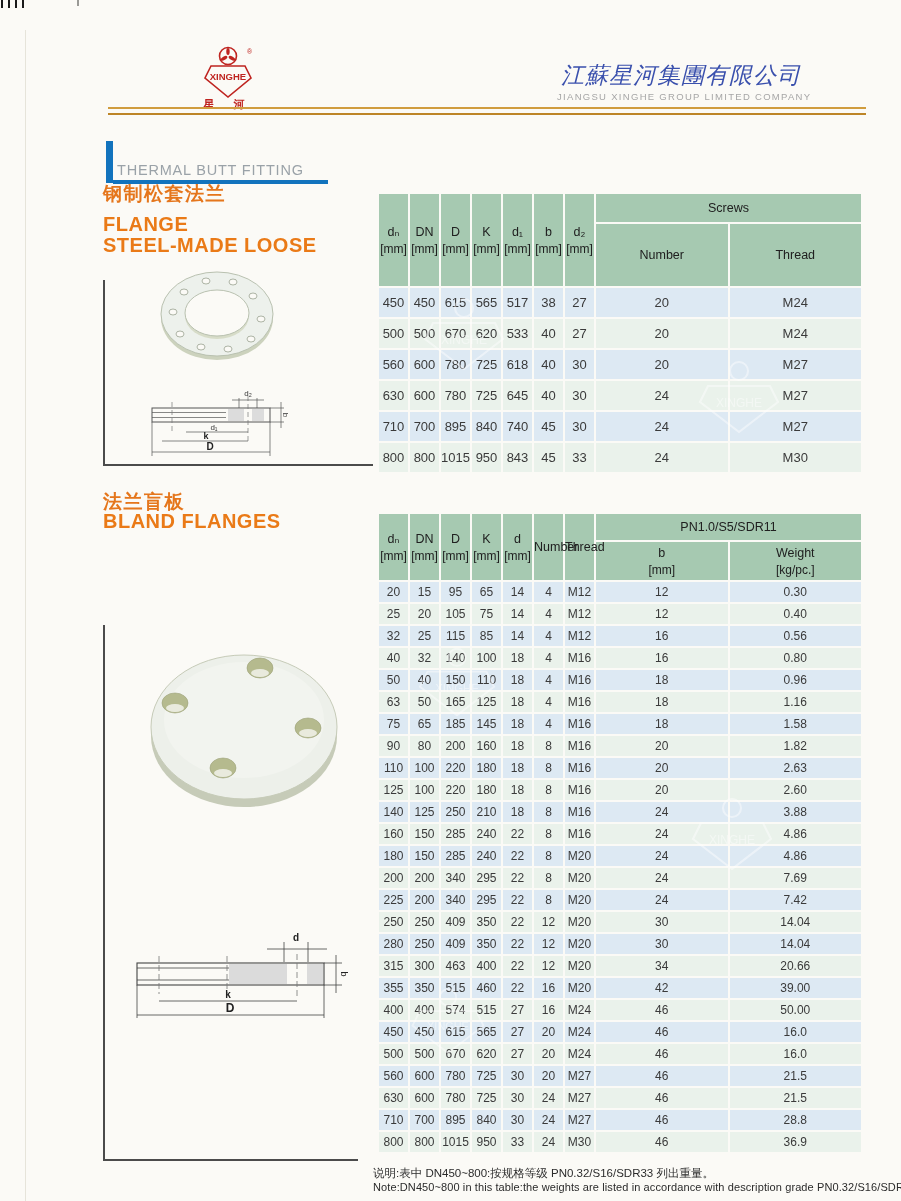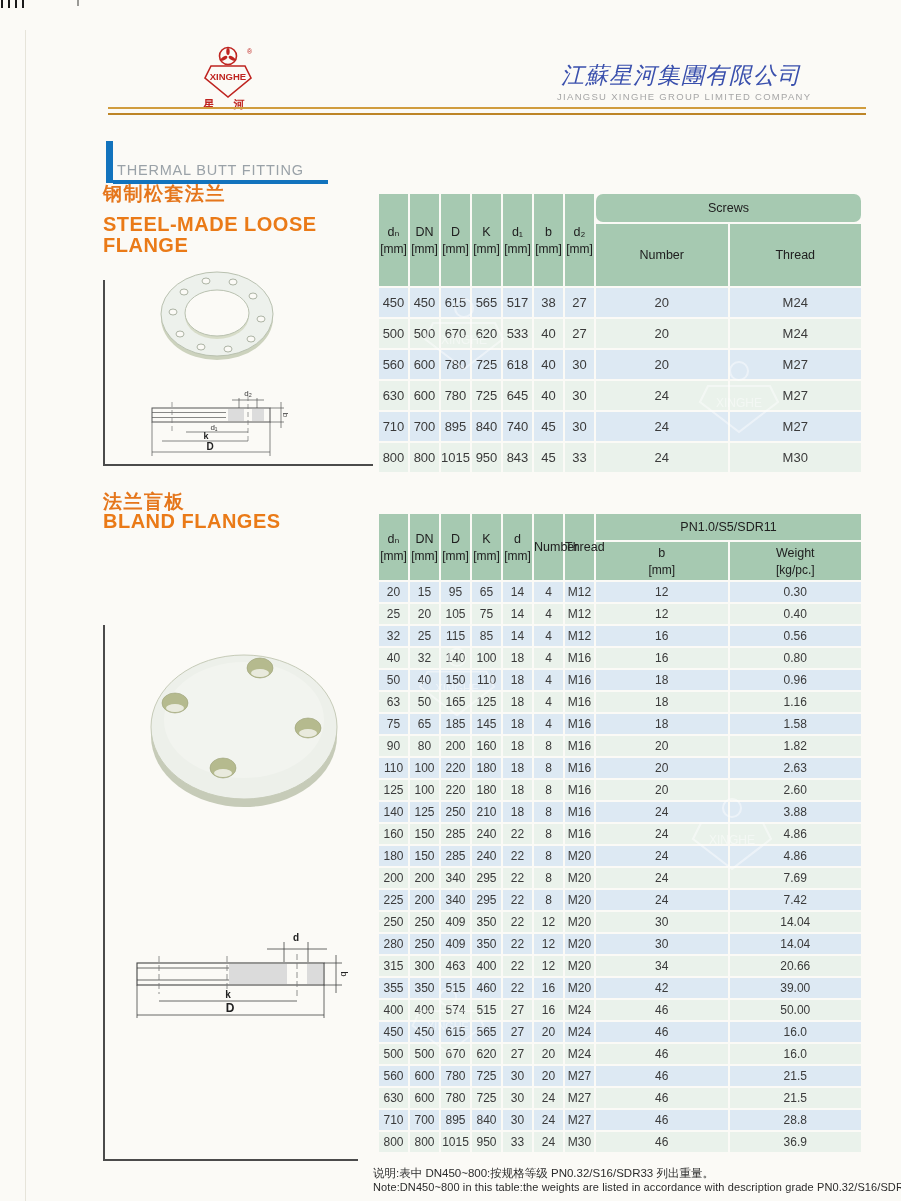--- a/index.html
+++ b/index.html
@@ -40,21 +40,21 @@
   .frame1{left:103px;top:280px;width:268px;height:184px;}
   .frame2{left:103px;top:625px;width:253px;height:534px;}
   
   .dtable{position:absolute;left:377px;border-collapse:separate;border-spacing:2px;table-layout:fixed;z-index:1;}
   .t1{top:192px;width:486px;}
   .t2{top:512px;width:486px;}
   .dtable th{background:#a6c9b1;font-weight:400;font-size:12.5px;color:#202020;
     text-align:center;vertical-align:middle;padding:0;}
   .dtable th .unit{font-size:12px;margin-top:3px;}
   .dtable .colh{width:29px;}
-  .t1 .gth{height:28px;border-radius:7px;} .t1 .sth{height:62px;}
+  .t1 .gth{height:28px;} .t1 .sth{height:62px;}
   .t2 .gth{height:26px;} .t2 .sth{height:38px;}
   .dtable td{text-align:center;padding:0;color:#3a3a3a;background:#eaf2eb;}
   .t1 td{height:29px;font-size:13px;}
   .t2 td{height:20px;font-size:12px;line-height:20px;}
   .dtable tbody tr:nth-child(odd) td{background:#dde9f3;}
   .dtable tbody tr:nth-child(even) td{background:#eaf2eb;}
   
   .note-zh{left:373px;top:1166px;font-size:11.5px;color:#2b2b2b;white-space:nowrap;}
   .note-en{left:373px;top:1181px;font-size:11px;color:#2b2b2b;white-space:nowrap;letter-spacing:0.1px;}
   
@@ -94,22 +94,22 @@
   </div>
 
   <div class="abs gold-rule"></div>
 
   <div class="abs blue-bar"></div>
   <div class="abs subtitle">THERMAL BUTT FITTING</div>
   <div class="abs blue-underline"></div>
 
   <div class="abs sec-zh s1-zh">钢制松套法兰</div>
   <div class="abs sec-en s1-en">
+    <div>FLANGE</div>
     <div>STEEL-MADE LOOSE</div>
-    <div>FLANGE</div>
   </div>
 
   <div class="abs lframe frame1"></div>
 
   <svg class="abs" style="left:152px;top:268px" width="130" height="96" viewBox="0 0 130 96">
     <ellipse cx="65" cy="50" rx="56" ry="42" fill="#ccd2bd"></ellipse>
     <ellipse cx="65" cy="46" rx="56" ry="42" fill="#edf1ec" stroke="#b9c1b0" stroke-width="1"></ellipse>
     <ellipse cx="65" cy="48" rx="32" ry="23" fill="#d7dcc8"></ellipse>
     <ellipse cx="65" cy="45" rx="32" ry="23" fill="#fbfaf6" stroke="#b9c1b0" stroke-width="1"></ellipse>
     <g fill="#fbfaf6" stroke="#9aa392" stroke-width="0.8">

